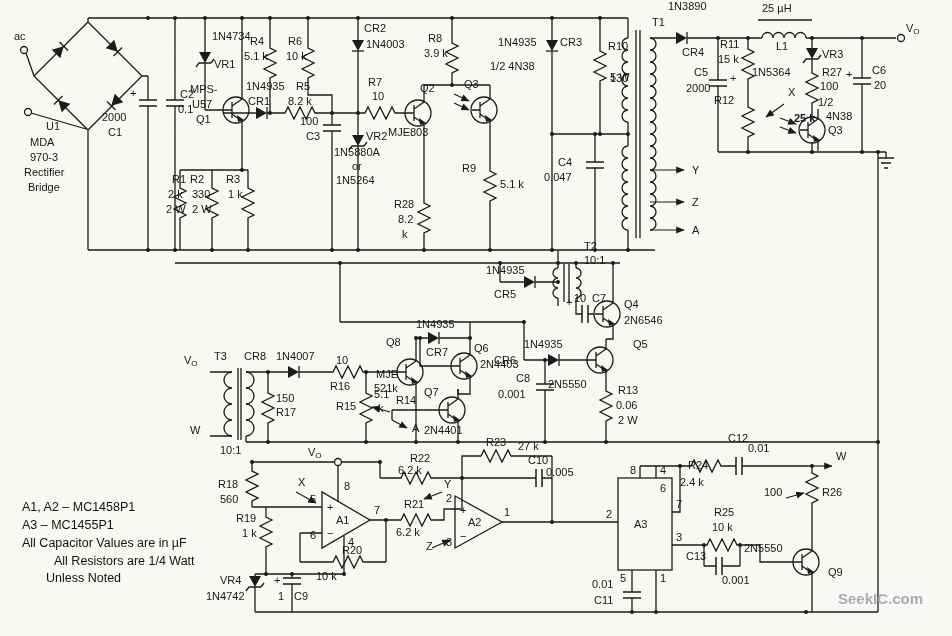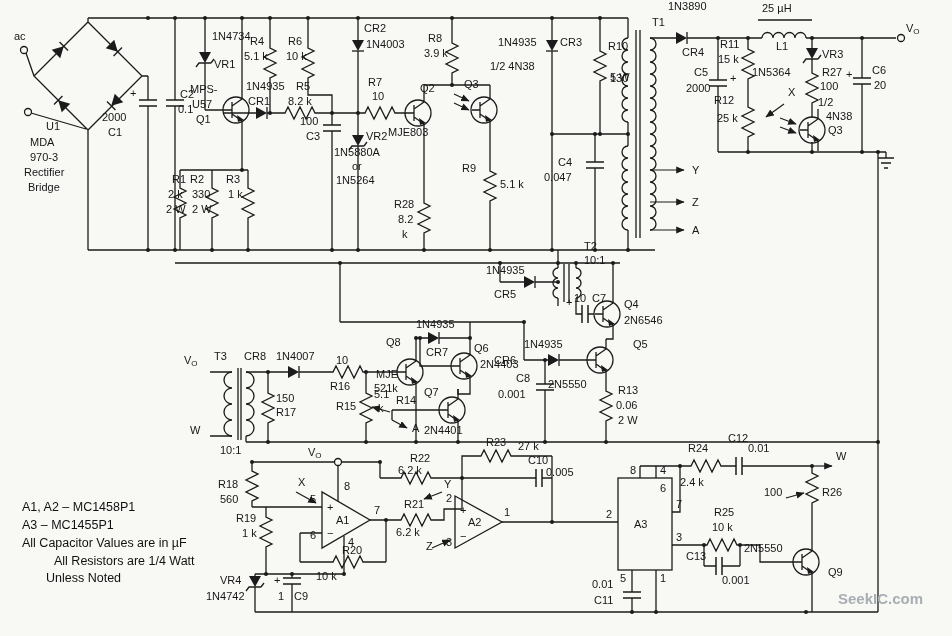--- a/index.html
+++ b/index.html
@@ -331,21 +331,21 @@
       <span class="lbl" style="left: 652px; top: 17px;">T1</span>
       <span class="lbl" style="left: 668px; top: 1px;">1N3890</span>
       <span class="lbl" style="left: 682px; top: 47px;">CR4</span>
       <span class="lbl" style="left: 694px; top: 67px;">C5</span>
       <span class="lbl" style="left: 686px; top: 83px;">2000</span>
       <span class="lbl" style="left: 730px; top: 73px;">+</span>
       <span class="lbl" style="left: 720px; top: 39px;">R11</span>
       <span class="lbl" style="left: 718px; top: 54px;">15 k</span>
       <span class="lbl" style="left: 752px; top: 67px;">1N5364</span>
       <span class="lbl" style="left: 714px; top: 95px;">R12</span>
-      <span class="lbl" style="left: 717px; top: 113px;">25 k</span>
+      <span class="lbl" style="left: 794px; top: 113px; font-weight: bold;">25 k</span>
       <span class="lbl" style="left: 776px; top: 41px;">L1</span>
       <span class="lbl" style="left: 762px; top: 3px;">25 µH</span>
       <span class="lbl" style="left: 822px; top: 49px;">VR3</span>
       <span class="lbl" style="left: 822px; top: 67px;">R27</span>
       <span class="lbl" style="left: 820px; top: 81px;">100</span>
       <span class="lbl" style="left: 818px; top: 97px;">1/2</span>
       <span class="lbl" style="left: 826px; top: 111px;">4N38</span>
       <span class="lbl" style="left: 828px; top: 125px;">Q3</span>
       <span class="lbl" style="left: 872px; top: 65px;">C6</span>
       <span class="lbl" style="left: 874px; top: 80px;">20</span>
@@ -436,21 +436,21 @@
       <span class="lbl" style="left: 546px; top: 467px;">0.005</span>
       <span class="lbl" style="left: 630px; top: 465px;">8</span>
       <span class="lbl" style="left: 660px; top: 465px;">4</span>
       <span class="lbl" style="left: 660px; top: 483px;">6</span>
       <span class="lbl" style="left: 606px; top: 509px;">2</span>
       <span class="lbl" style="left: 676px; top: 499px;">7</span>
       <span class="lbl" style="left: 676px; top: 532px;">3</span>
       <span class="lbl" style="left: 620px; top: 573px;">5</span>
       <span class="lbl" style="left: 660px; top: 573px;">1</span>
       <span class="lbl" style="left: 634px; top: 519px;">A3</span>
-      <span class="lbl" style="left: 688px; top: 443px;">R24</span>
+      <span class="lbl" style="left: 688px; top: 460px;">R24</span>
       <span class="lbl" style="left: 680px; top: 477px;">2.4 k</span>
       <span class="lbl" style="left: 728px; top: 433px;">C12</span>
       <span class="lbl" style="left: 748px; top: 443px;">0.01</span>
       <span class="lbl" style="left: 836px; top: 451px;">W</span>
       <span class="lbl" style="left: 764px; top: 487px;">100</span>
       <span class="lbl" style="left: 822px; top: 487px;">R26</span>
       <span class="lbl" style="left: 714px; top: 507px;">R25</span>
       <span class="lbl" style="left: 712px; top: 522px;">10 k</span>
       <span class="lbl" style="left: 686px; top: 551px;">C13</span>
       <span class="lbl" style="left: 722px; top: 575px;">0.001</span>

